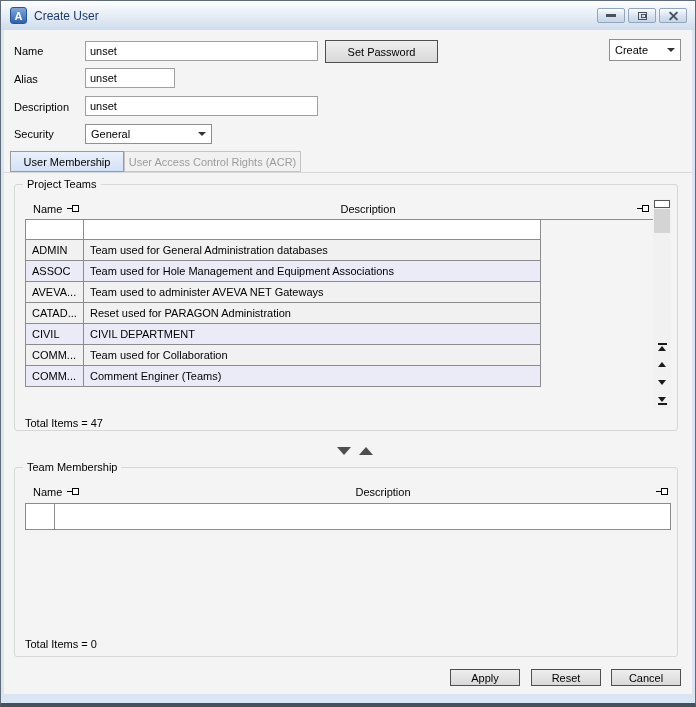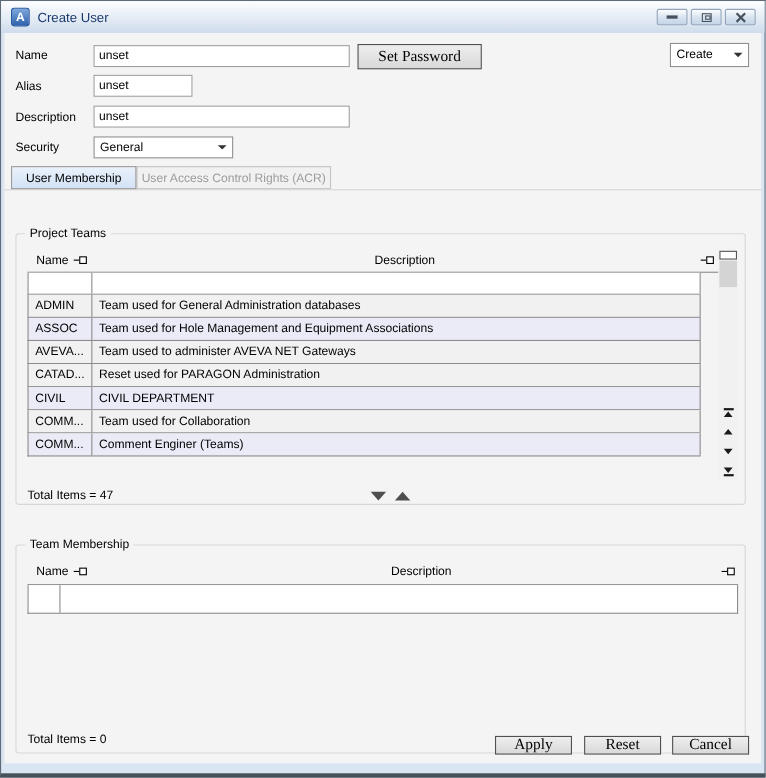--- a/index.html
+++ b/index.html
@@ -25,48 +25,48 @@
   .icon-close::before,.icon-close::after{content:'';position:absolute;left:0;top:4px;width:11px;height:2px;background:#46535f;}
   .icon-close::before{transform:rotate(45deg);}
   .icon-close::after{transform:rotate(-45deg);}
 
   .client{flex:1;margin:0 3px 9px 3px;background:var(--client-bg,#f4f4f4);position:relative;}
 
   .lbl{position:absolute;left:10px;}
   .txt{position:absolute;height:20px;border:1px solid #a0a0a0;background:#fff;
     font-family:"Liberation Sans",sans-serif;font-size:11px;padding:0 4px;}
   .btn{border:1px solid #4f4f4f;background:linear-gradient(#eeeeee,#d9d9d9);
-    font-family:Liberation Serif, serif;font-size:14px;
+    font-family:Liberation Sans, sans-serif;font-size:11px;
     display:flex;align-items:center;justify-content:center;}
   .combo{position:absolute;height:20px;border:1px solid #8f8f8f;background:#fff;
     display:flex;align-items:center;padding:0 5px;}
   .combo .arrow{margin-left:auto;width:0;height:0;border-left:4px solid transparent;
     border-right:4px solid transparent;border-top:4px solid #333;}
 
   .tab{position:absolute;top:121px;height:21px;display:flex;align-items:center;
     justify-content:center;border:1px solid #9a9a9a;}
   .tab.active{left:6px;width:114px;background:linear-gradient(var(--active-tab-top,#eaf1fb),var(--active-tab-bottom,#d2e2f5));z-index:2;}
   .tab.inactive{left:120px;width:177px;background:#f1f1f1;border-color:#c4c4c4;
     color:var(--inactive-tab-text,#9c9c9c);}
   .tab-underline{position:absolute;top:142px;left:0;right:0;height:1px;background:#d8d8d8;}
 
-  .groupbox{position:absolute;left:10px;width:664px;border:1px solid #d7d7d7;border-radius:3px;margin-top:28px;}
+  .groupbox{position:absolute;left:10px;width:664px;border:1px solid #d7d7d7;border-radius:3px;}
   .groupbox .legend{position:absolute;top:-7px;left:8px;background:var(--client-bg,#f4f4f4);padding:0 4px;}
 
   .grid{position:absolute;left:10px;top:13px;width:646px;}
   .grid-header{height:22px;width:628px;display:flex;align-items:center;
     border-bottom:1px solid var(--grid-border,#8c8c8c);}
   .gh-name{width:58px;display:flex;align-items:center;padding-left:8px;gap:5px;}
   .gh-desc{width:570px;position:relative;display:flex;align-items:center;justify-content:center;}
   .gh-desc .pin{position:absolute;right:3px;}
   .pin{position:relative;width:13px;height:9px;display:inline-block;flex:0 0 13px;}
   .pin::before{content:'';position:absolute;left:0;top:4px;width:5px;height:1px;background:#000;}
   .pin::after{content:'';position:absolute;right:1px;top:1px;width:5px;height:5px;border:1px solid #000;background:#fff;}
 
-  .grid-row{width:612px;display:flex;border-left:1px solid var(--grid-border,#8c8c8c);
+  .grid-row{width:516px;display:flex;border-left:1px solid var(--grid-border,#8c8c8c);
     border-bottom:1px solid var(--grid-border,#8c8c8c);height:21px;background:var(--row-even,#f1f1f1);}
   .grid-row.alt{background:var(--row-odd,#ebebf8);}
   .grid-row.filter{height:20px;background:#fff;}
   .cell{display:flex;align-items:center;overflow:hidden;white-space:nowrap;}
   .cell-name{width:58px;border-right:1px solid var(--grid-border,#8c8c8c);padding-left:6px;}
   .cell-desc{flex:1;border-right:1px solid var(--grid-border,#8c8c8c);padding-left:6px;}
 
   .scrollcol{position:absolute;left:628px;top:1px;width:18px;height:209px;
     background:#f1f1f1;display:flex;flex-direction:column;align-items:center;}
   .sc-topbtn{margin-top:1px;width:16px;height:8px;border:1px solid #555;background:#fff;}

